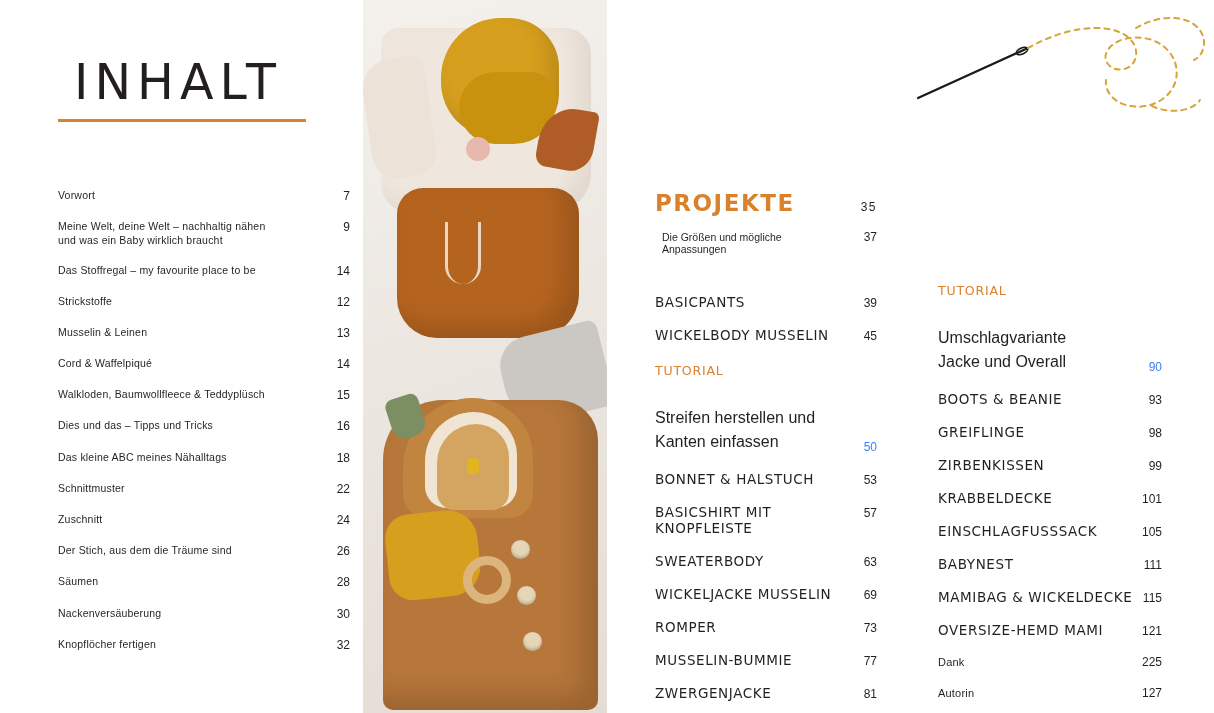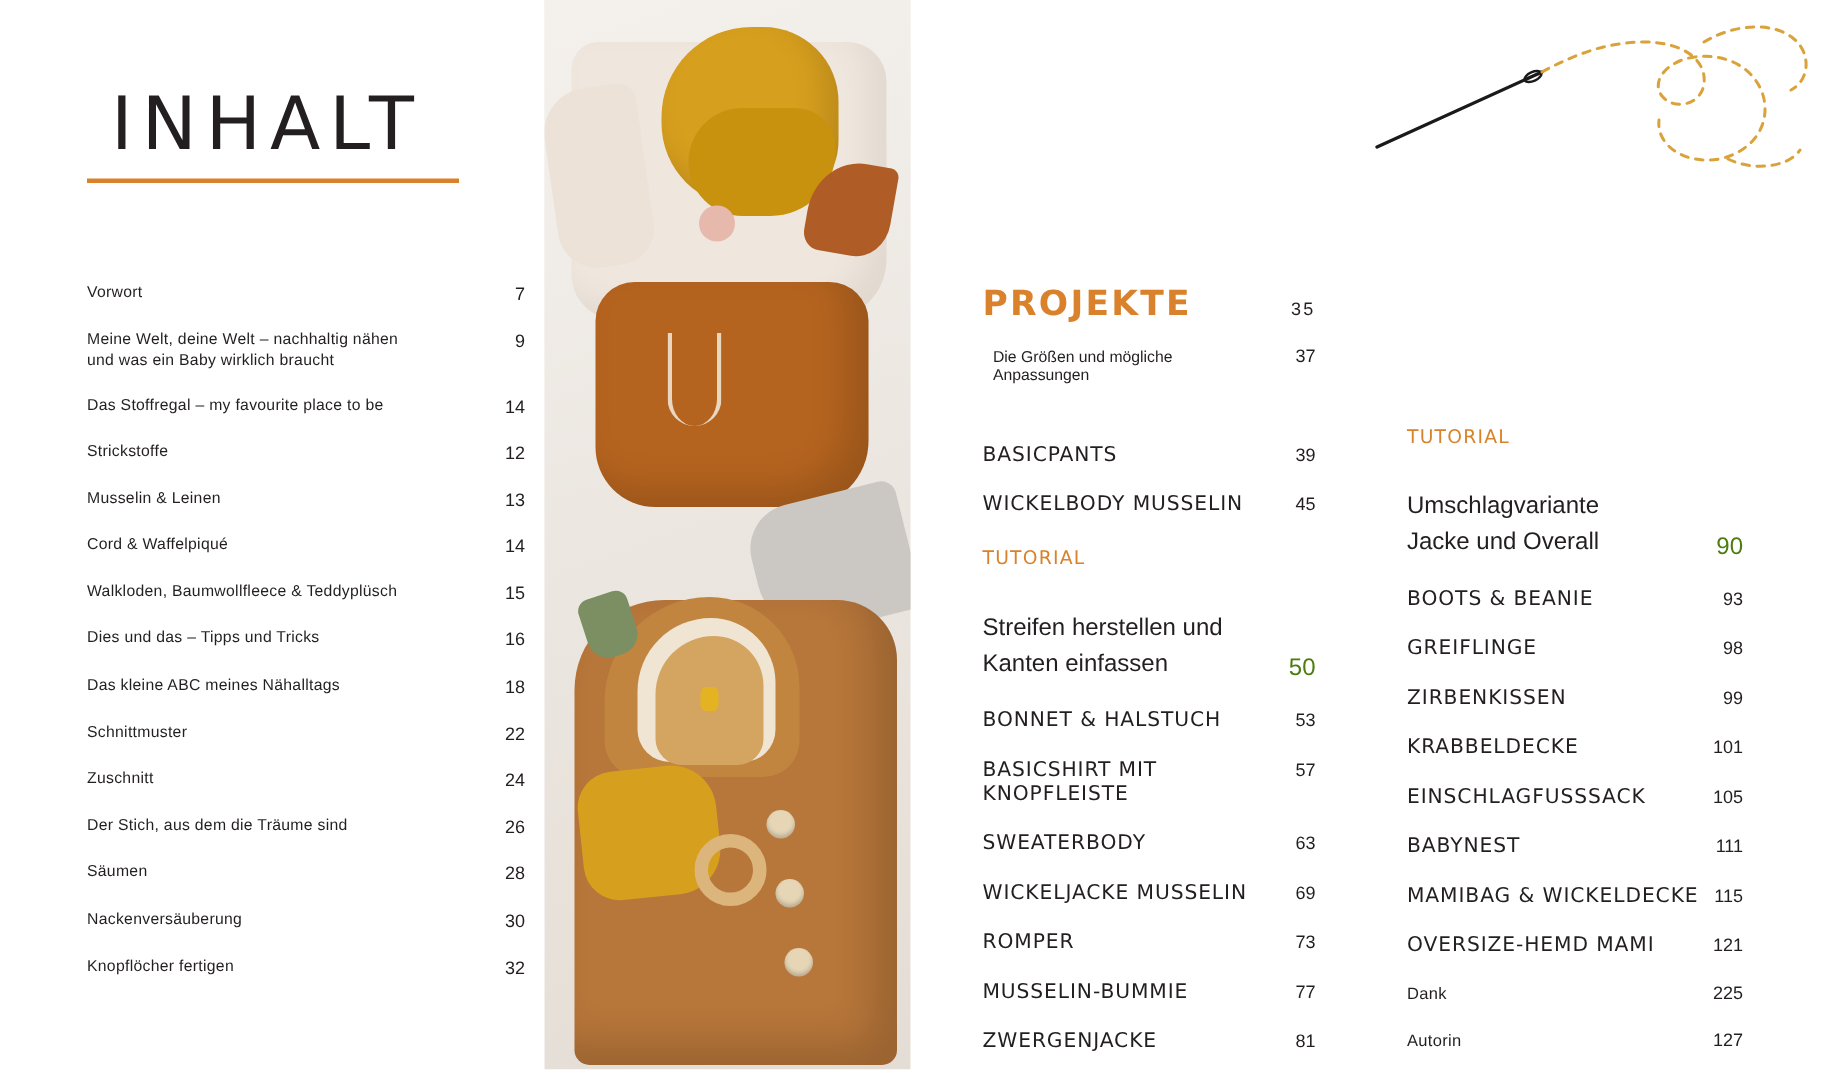--- a/index.html
+++ b/index.html
@@ -315,21 +315,21 @@
     align-items: flex-end;
     margin-top: 3px;
   }
   .tutorial-body .lbl {
     font-size: 16px;
     line-height: 1.5;
     color: #231f20;
     max-width: 170px;
     margin-top: 25px;
   }
-  .tutorial-body .pg { font-size: 16px; color: #4d7c0f; }
+  .tutorial-body .pg { font-size: 12px; color: #3b82f6; }
 
   
   .col-right {
     position: absolute;
     left: 938px;
     top: 283px;
     width: 224px;
   }
   .col-right .tutorial-head { margin-top: 0; }
 </style>

